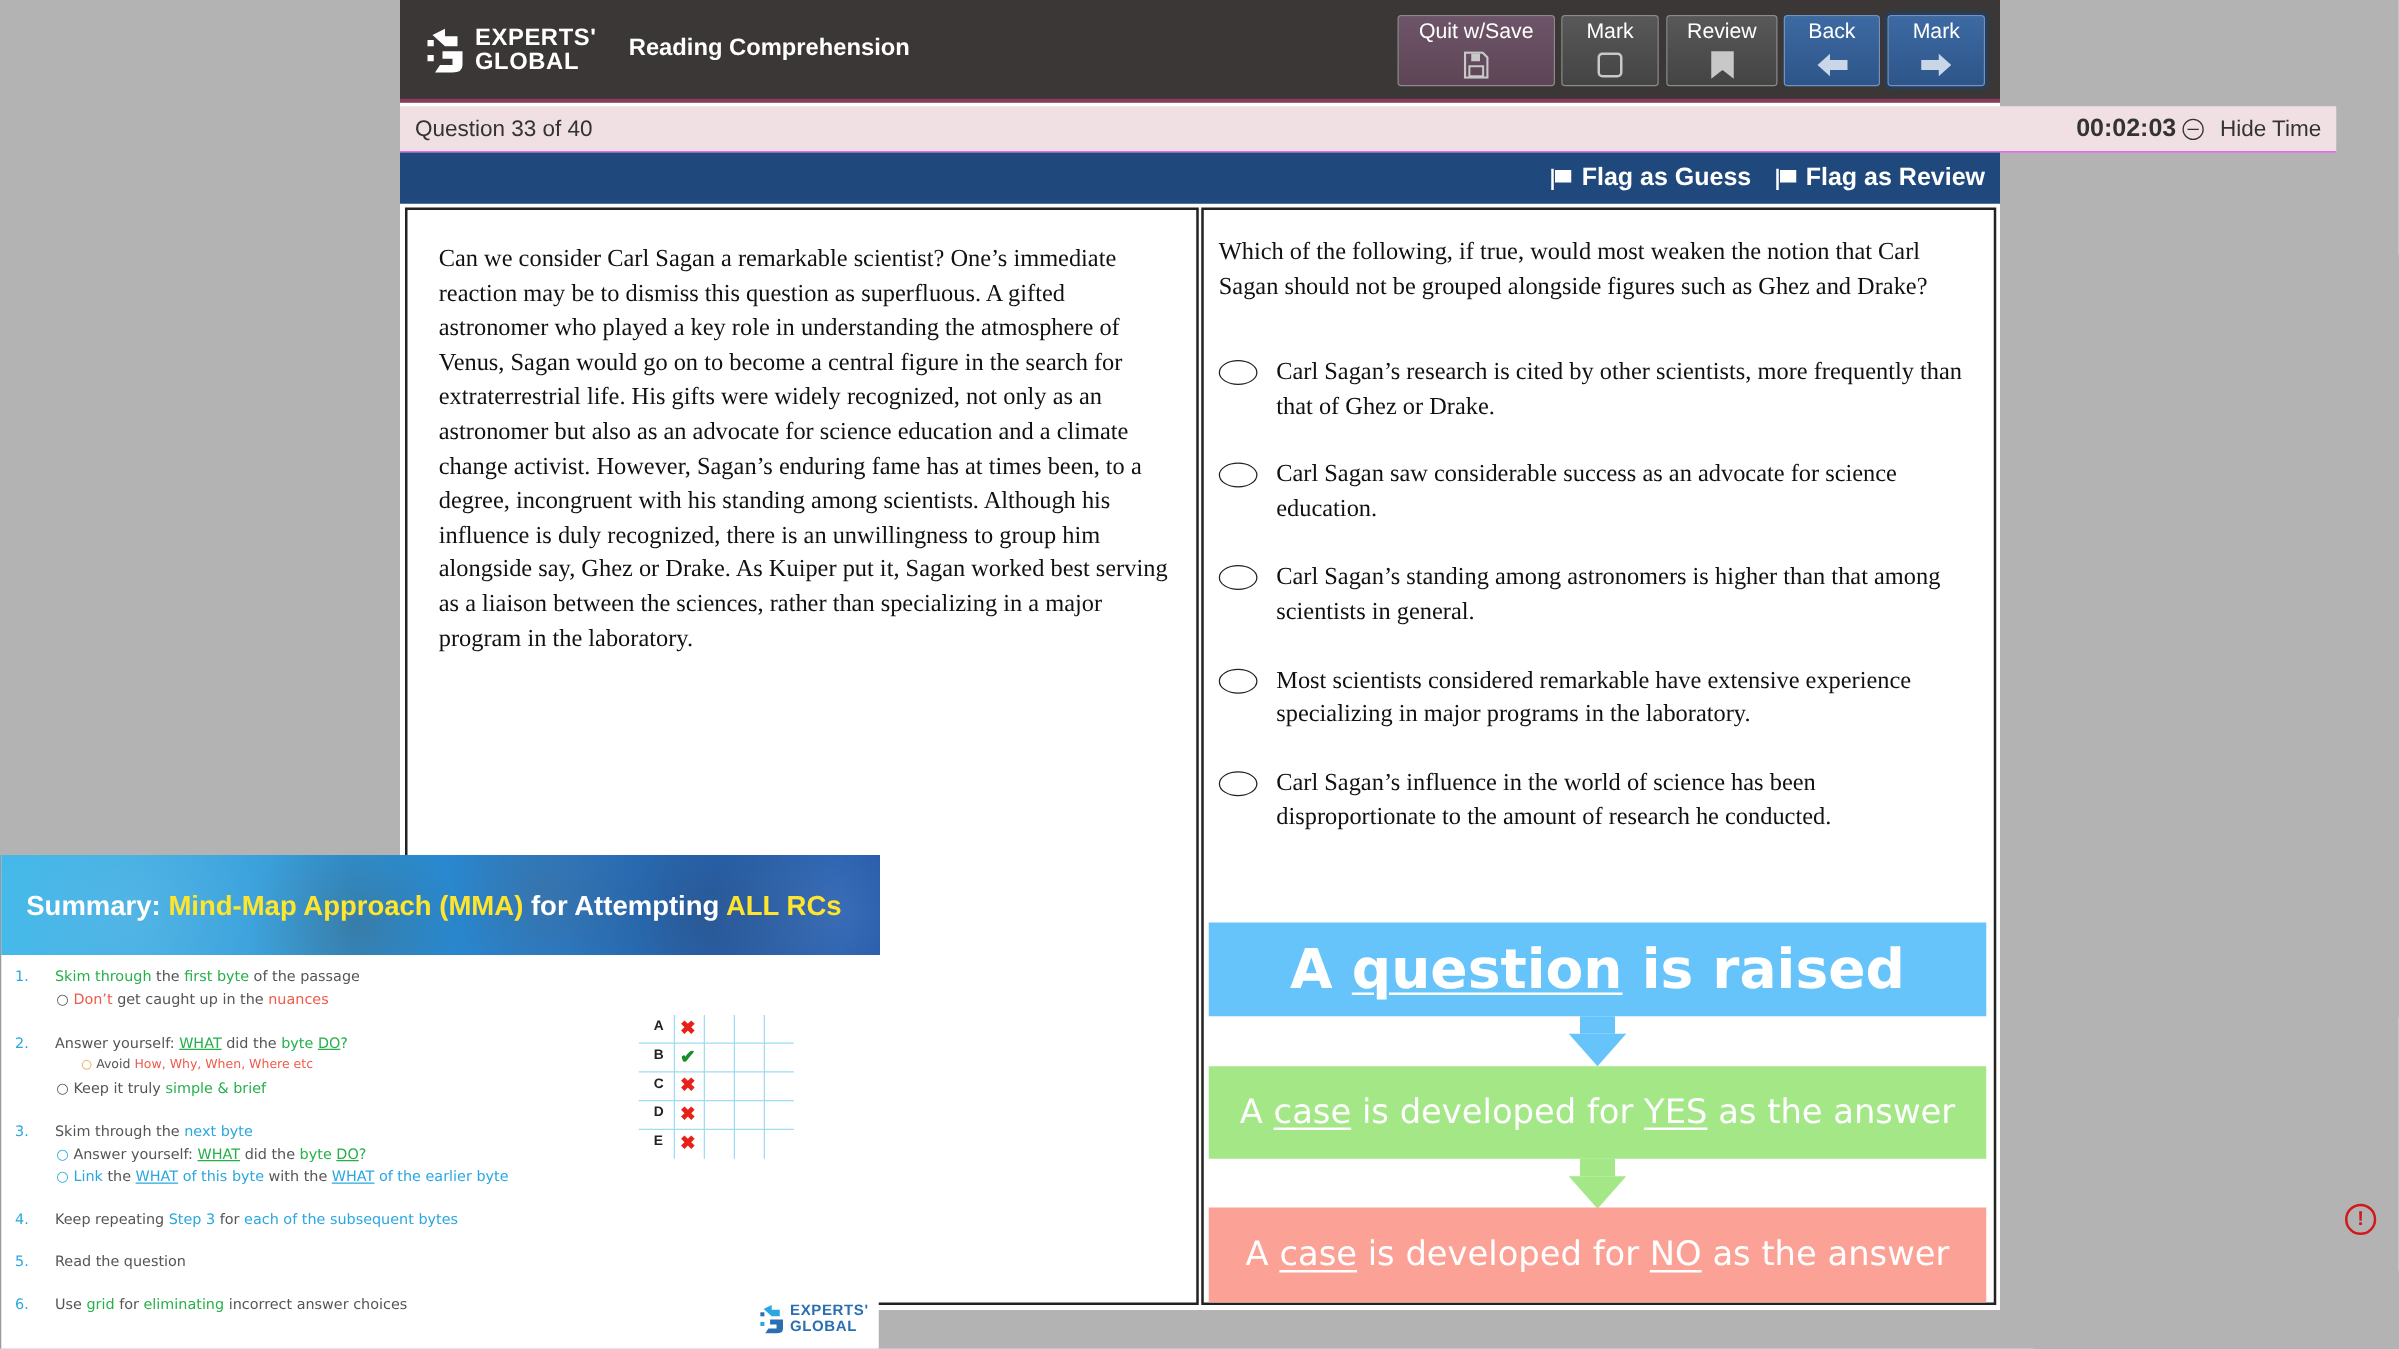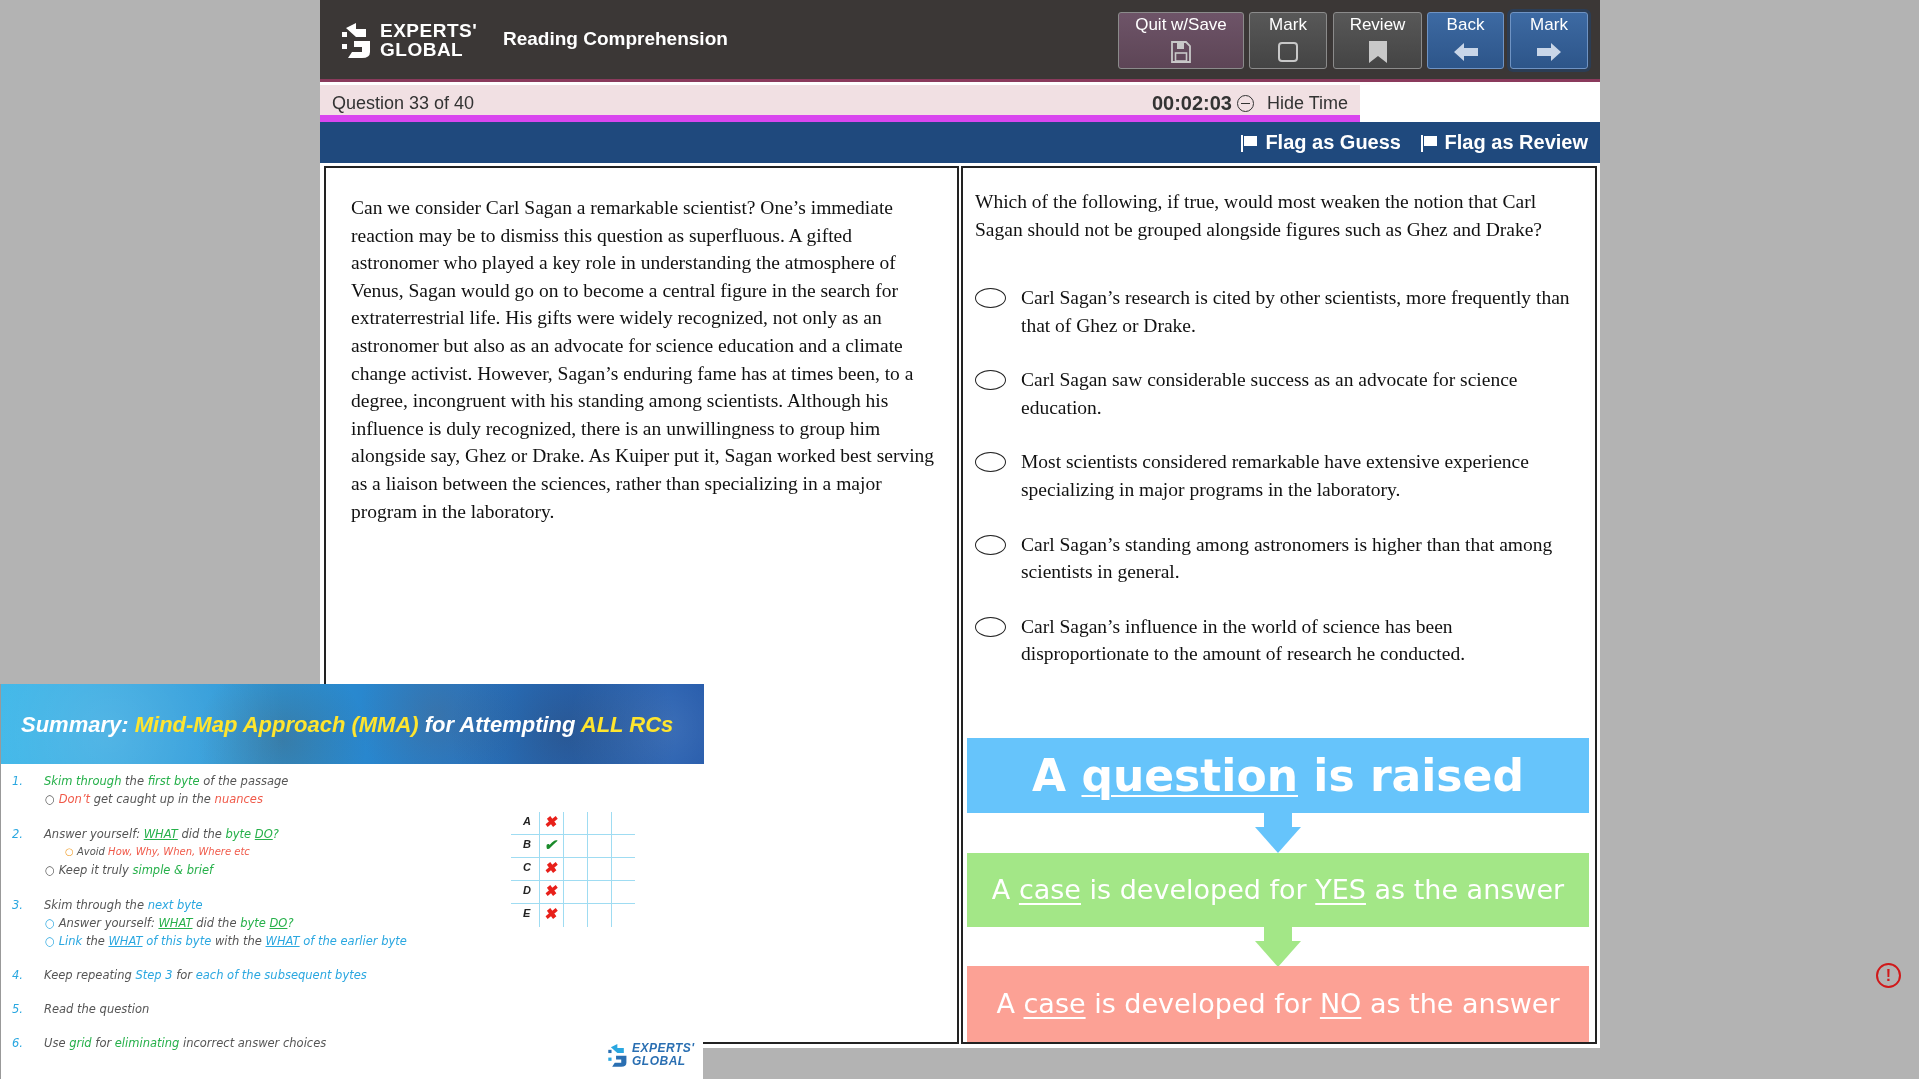--- a/index.html
+++ b/index.html
@@ -18,21 +18,21 @@
   .btn { position: absolute; top: 12px; height: 57px; border: 1px solid #8b8b8b; border-radius: 3px; color: #fff; font-size: 17px; text-align: center; padding-top: 1px; cursor: pointer; }
   .btn .lbl { display: block; height: 24px; line-height: 22px; }
   .btn .ico { display: block; height: 28px; display: flex; justify-content: center; align-items: center; }
   .btn-quit { left: 798px; width: 126px; background: linear-gradient(#6e5468, #5d4556); }
   .btn-mark { left: 929px; width: 78px; background: linear-gradient(#585858, #444); }
   .btn-review { left: 1013px; width: 89px; background: linear-gradient(#585858, #444); }
   .btn-back { left: 1107px; width: 77px; background: linear-gradient(#3d6aa3, #2d5589); border-color: #6f93c3; }
   .btn-next { left: 1190px; width: 78px; background: linear-gradient(#3d6aa3, #2d5589); border-color: #6f93c3; box-shadow: 0 0 0 3px #2b3d55; }
 
   
-  .qbar { position: absolute; left: 0; top: 85px; width: 1040px; height: 37px; background: #f1e0e3; border-bottom: 7px solid #d946ef; }
+  .qbar { position: absolute; left: 0; top: 85px; width: 1549px; height: 37px; background: #f1e0e3; border-bottom: 1px solid #d946ef; }
   .qnum { position: absolute; left: 12px; top: 8px; font-size: 18px; color: #333; }
   .timer { position: absolute; right: 128px; top: 7px; font-size: 20px; font-weight: bold; color: #333; }
   .hide-time { position: absolute; right: 12px; top: 8px; font-size: 18px; color: #333; display: flex; align-items: center; gap: 13px; cursor: pointer; }
   .minus-circle { width: 17px; height: 17px; border: 1.5px solid #333; border-radius: 50%; position: relative; }
   .minus-circle::after { content: ""; position: absolute; left: 3px; right: 3px; top: 6.5px; height: 1.5px; background: #333; }
 
   
   .flagbar { position: absolute; left: 0; top: 122px; width: 1280px; height: 41px; background: #1f497d; }
   .flag-btn { position: absolute; top: 9px; color: #fff; font-size: 20px; font-weight: bold; display: flex; align-items: center; gap: 7px; cursor: pointer; }
   .flag-guess { right: 199px; justify-content: space-between; }
@@ -62,21 +62,21 @@
   .arrow .stem-part { position: absolute; left: 17px; width: 28px; height: 14px; top: 0; }
   .arrow .head { position: absolute; left: 8px; top: 14px; width: 0; height: 0; border-left: 23px solid transparent; border-right: 23px solid transparent; border-top: 26px solid; }
   .arrow1 { top: 75px; }
   .arrow1 .stem-part { background: #66c4fb; }
   .arrow1 .head { border-top-color: #66c4fb; }
   .arrow2 { top: 189px; }
   .arrow2 .stem-part { background: #a3e787; }
   .arrow2 .head { border-top-color: #a3e787; }
 
   
-  .slide { position: absolute; left: 0; top: 684px; width: 703px; height: 395px; background: #fff; border-left: 1px solid #999; font-style: italic; }
+  .slide { position: absolute; left: 0; top: 684px; width: 703px; height: 395px; background: #fff; border-left: 1px solid #999; }
   .slide-banner { position: absolute; left: 0; top: 0; width: 703px; height: 80px; background: linear-gradient(90deg, #39b5e8 0%, #2a8ed2 45%, #2469bd 80%, #1e55a8 100%); }
   .slide-banner::before { content: ""; position: absolute; inset: 0; background: radial-gradient(circle at 15% 60%, rgba(255,255,255,0.15), transparent 30%), radial-gradient(circle at 40% 70%, rgba(90,60,40,0.25), transparent 20%), radial-gradient(circle at 62% 40%, rgba(120,80,60,0.2), transparent 18%), radial-gradient(circle at 80% 60%, rgba(60,40,30,0.25), transparent 20%), radial-gradient(circle at 95% 55%, rgba(255,255,255,0.12), transparent 15%); }
   .slide-title { position: absolute; left: 20px; top: 28px; font-size: 22px; font-weight: bold; color: #fff; white-space: nowrap; }
   .slide-title .y { color: #ffe52e; }
   .slide-body { position: absolute; left: 0; top: 84px; width: 703px; font-family: "DejaVu Sans", sans-serif; font-size: 11.5px; color: #555; }
   .step { position: absolute; left: 11px; }
   .step .num { position: absolute; left: 0; color: #2aa7e0; }
   .step .txt { position: absolute; left: 32px; white-space: nowrap; }
   .sub { position: absolute; white-space: nowrap; }
   .g { color: #26b04a; }
@@ -190,25 +190,25 @@
       <div class="choice">
         <span class="radio"></span>
         <span>Carl Sagan’s research is cited by other scientists, more frequently than that of Ghez or Drake.</span>
       </div>
       <div class="choice">
         <span class="radio"></span>
         <span>Carl Sagan saw considerable success as an advocate for science education.</span>
       </div>
       <div class="choice">
         <span class="radio"></span>
+        <span>Carl Sagan’s standing among astronomers is higher than that among scientists in general.</span>
+      </div>
+      <div class="choice">
+        <span class="radio"></span>
         <span>Most scientists considered remarkable have extensive experience specializing in major programs in the laboratory.</span>
-      </div>
-      <div class="choice">
-        <span class="radio"></span>
-        <span>Carl Sagan’s standing among astronomers is higher than that among scientists in general.</span>
       </div>
       <div class="choice">
         <span class="radio"></span>
         <span>Carl Sagan’s influence in the world of science has been disproportionate to the amount of research he conducted.</span>
       </div>
     </div>
 
     <div class="diagram">
       <div class="dbox dbox1"><span>A </span><u>question</u><span> is raised</span></div>
       <div class="arrow arrow1">

